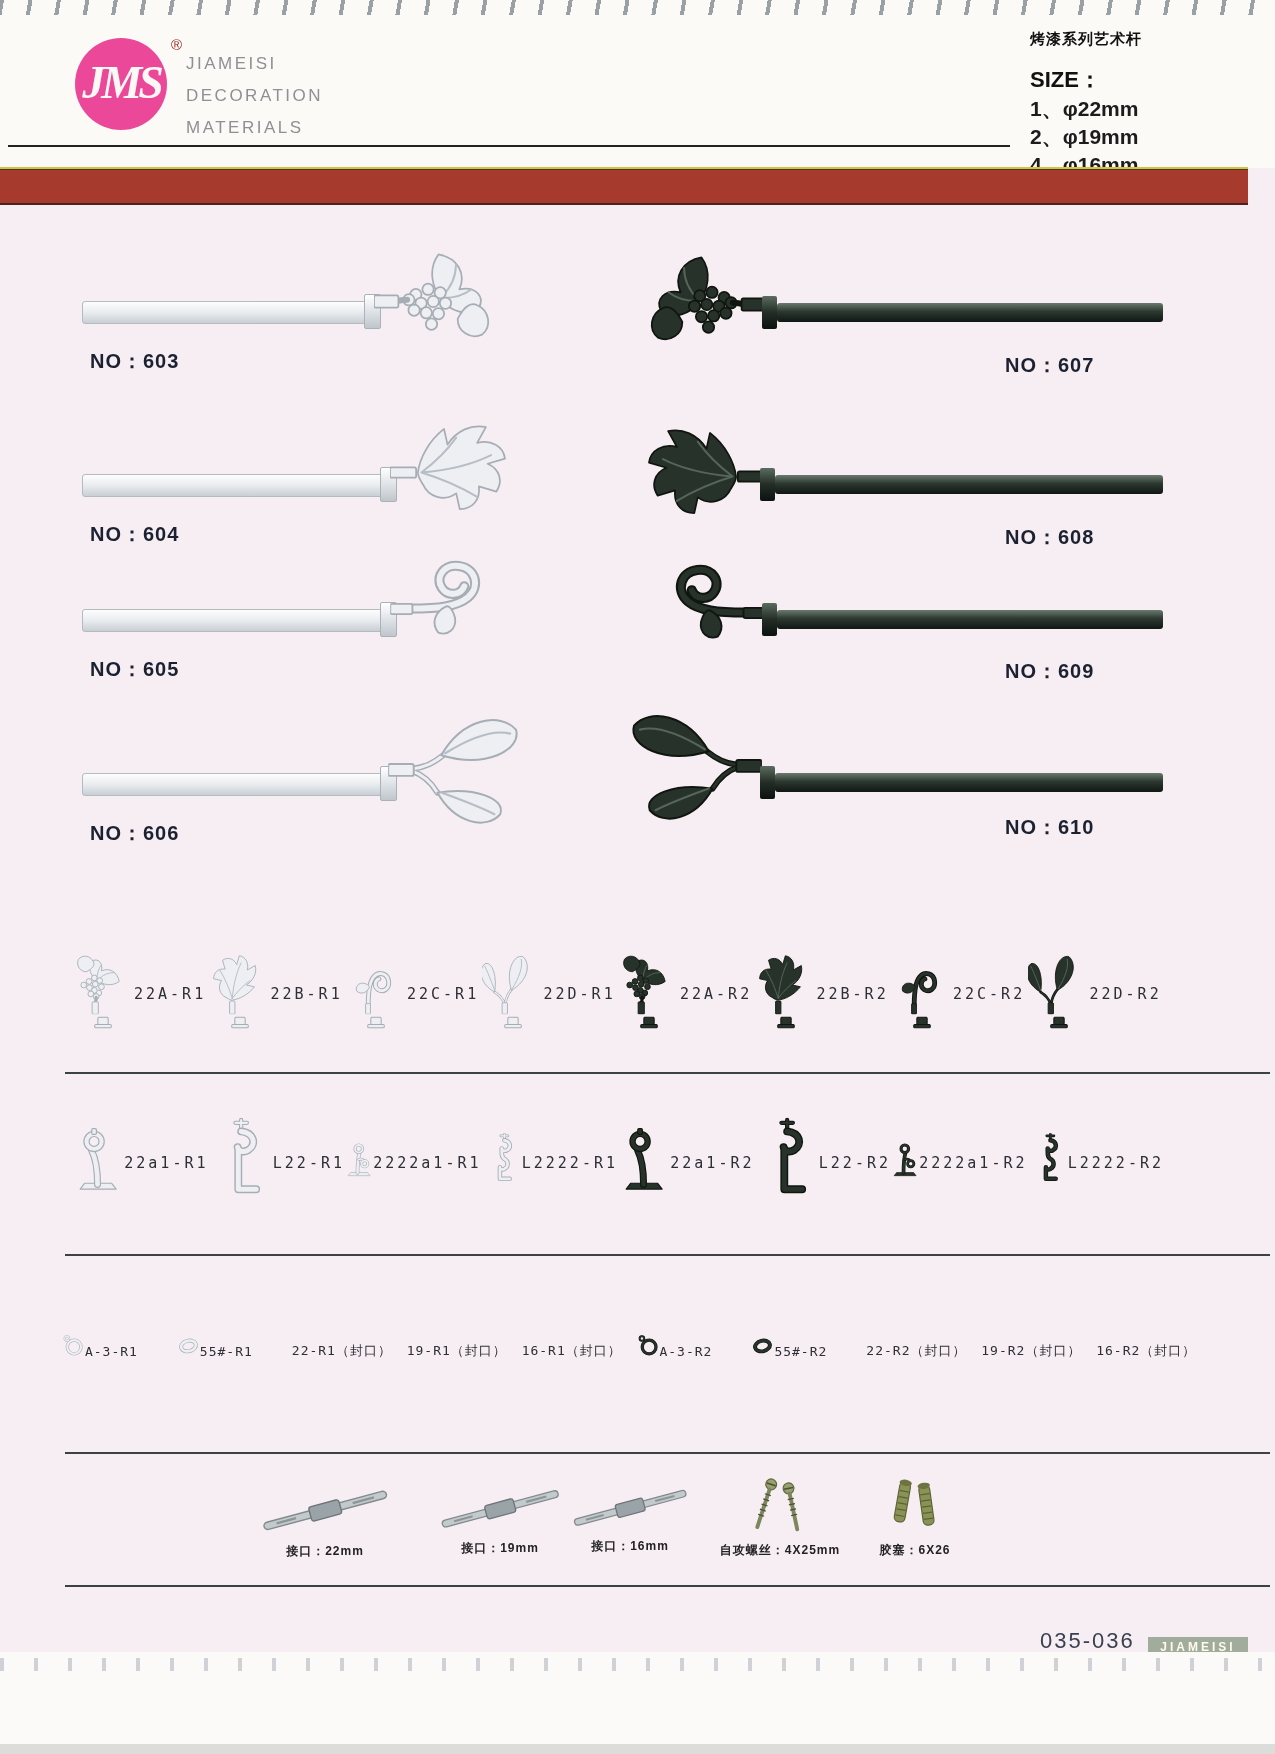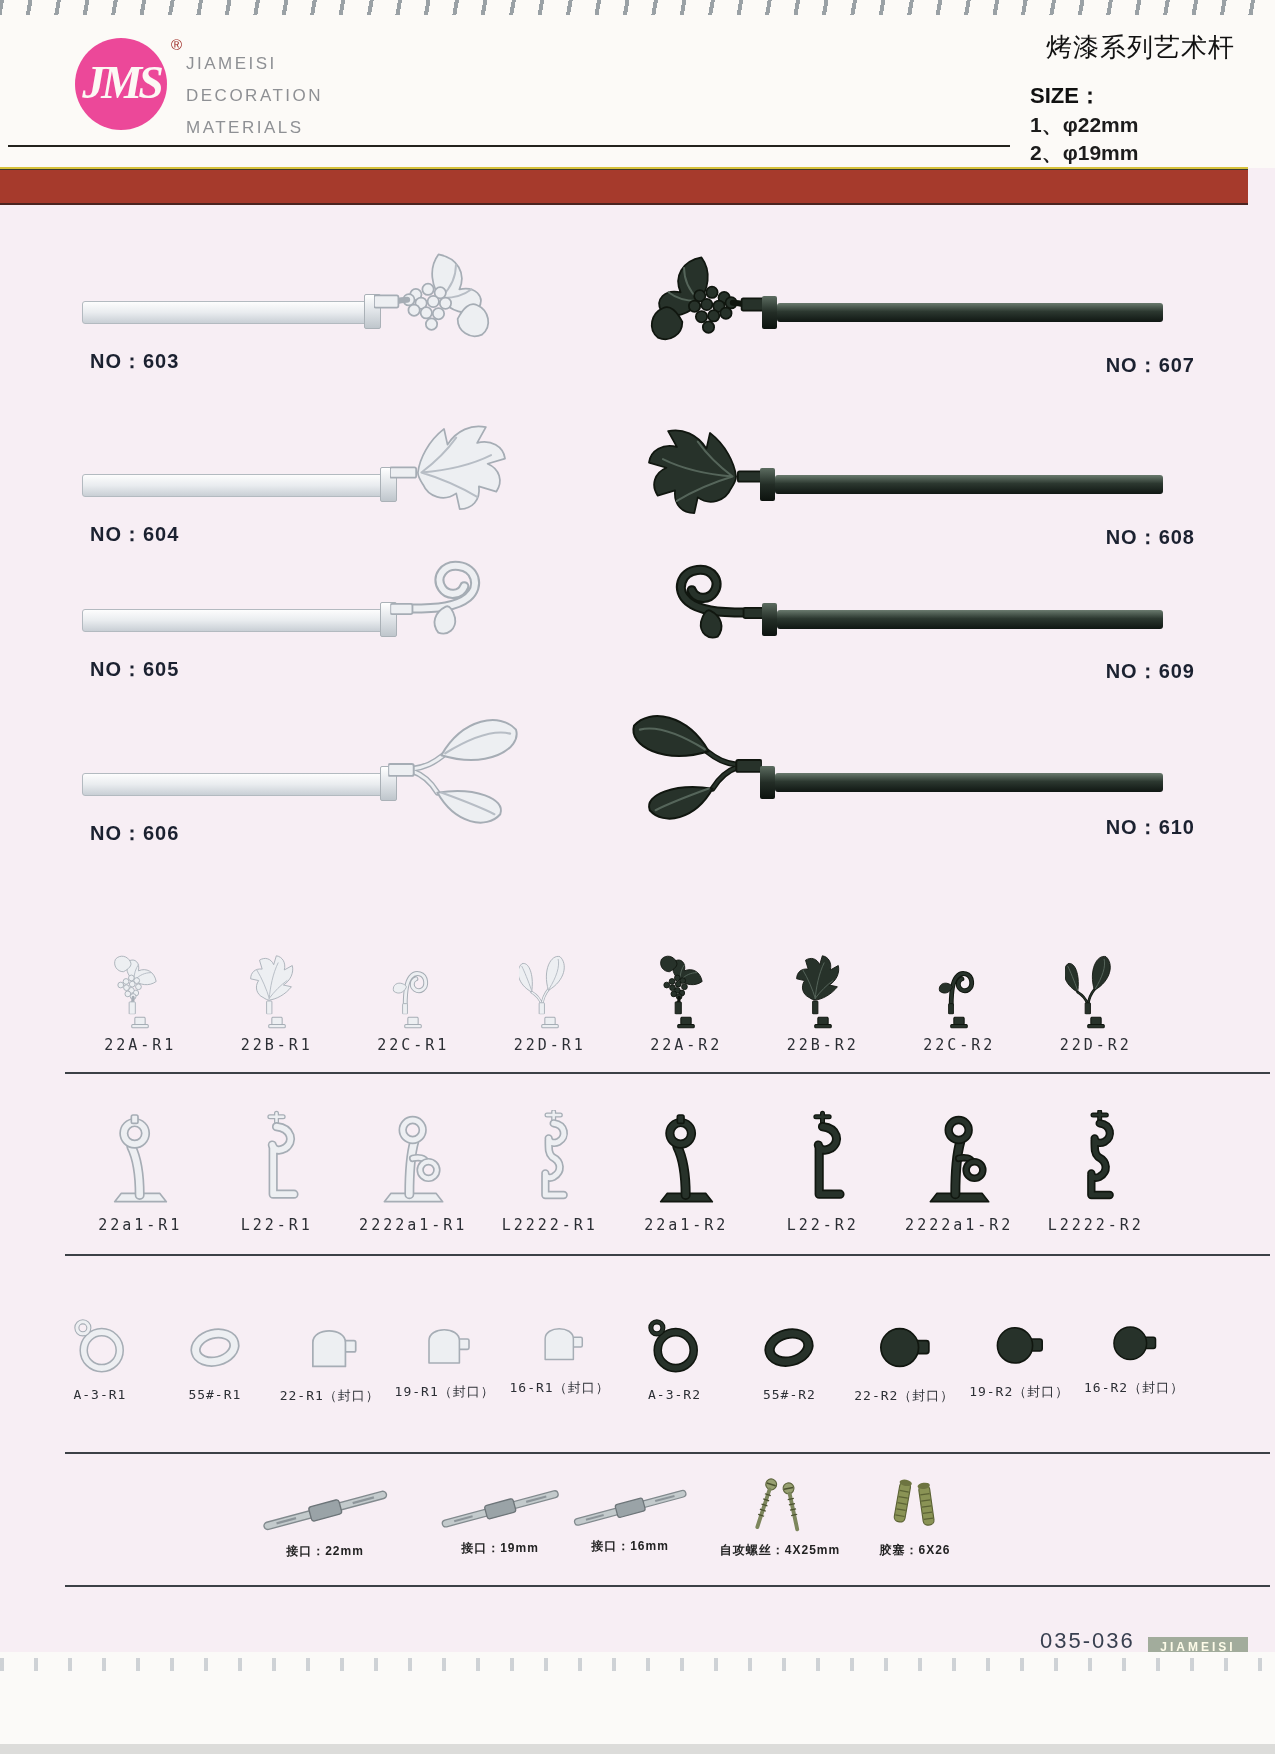--- a/index.html
+++ b/index.html
@@ -15,53 +15,53 @@
 
   
   .logo{position:absolute;left:75px;top:38px;width:92px;height:92px;border-radius:50%;
         background:#ec4899;display:flex;align-items:center;justify-content:center;}
   .logo-mono{font-family:"Liberation Serif",serif;font-style:italic;font-weight:bold;
         font-size:46px;color:#fcf8f4;letter-spacing:-4px;transform:translateY(-2px);}
   .reg-mark{position:absolute;left:171px;top:36px;font-size:15px;color:#9e2b25;}
   .company{position:absolute;left:186px;top:48px;color:#8e9094;font-size:17px;
         letter-spacing:2.5px;line-height:32px;}
   .series-block{position:absolute;left:1030px;top:30px;color:#111;}
-  .series-title{font-size:26px;font-weight:normal;letter-spacing:1px;margin-left:16px;}
+  .series-title{font-size:15px;font-weight:bold;letter-spacing:1px;}
   .size-label{font-size:22px;font-weight:bold;margin-top:16px;}
   .size-item{font-size:21px;font-weight:bold;line-height:28px;color:#1c1c1c;}
   .head-rule{position:absolute;left:8px;top:145px;width:1002px;height:2px;background:#23221d;}
   .gold-line{position:absolute;left:0;top:167px;width:1248px;height:2px;background:#d7c23a;}
   .red-band{position:absolute;left:0;top:169px;width:1248px;height:33px;background:#a63a2c;
         border-top:1px solid #3c3a32;border-bottom:2px solid #4a2420;}
 
   
   .rod{position:absolute;border-radius:3px;}
   .rod.white-m{height:21px;background:linear-gradient(#fdfdfd,#e9ecef 50%,#c9cfd5);border:1px solid #b3bac0;}
   .rod.dark-m{height:19px;background:linear-gradient(#6a7a6e,#2c3830 45%,#101713);}
   .collar{position:absolute;width:15px;height:33px;border-radius:2px;}
   .collar.white-m{background:linear-gradient(#ffffff,#dfe3e7 50%,#bfc6cc);border:1px solid #aab1b7;}
   .collar.dark-m{background:linear-gradient(#5c6c60,#232d26 50%,#0c120e);}
   .finial{position:absolute;}
   .no-label{position:absolute;font-size:20px;font-weight:bold;color:#1b2130;letter-spacing:1px;}
-  .no-label.right{width:190px;text-align:right;}
+  .no-label.right{width:190px;text-align:left;}
 
   
   .wh{color:#edeff2;--sk:#a6adb5;--vn:#b7bdc5;}
   .dk{color:#27322a;--sk:#10160f;--vn:#55655a;}
   .o{stroke:var(--sk);fill:none;stroke-linecap:round;stroke-linejoin:round;}
   .i{stroke:currentColor;fill:none;stroke-linecap:round;stroke-linejoin:round;}
   .f{fill:currentColor;stroke:var(--sk);stroke-width:2;stroke-linejoin:round;}
   .v{stroke:var(--vn);fill:none;stroke-width:2.2;stroke-linecap:round;}
 
   
   .comp-row{position:absolute;display:flex;}
   .row-finials{left:72px;top:952px;width:1092px;}
   .row-brackets{left:72px;top:1110px;width:1092px;}
   .row-rings{left:62px;top:1315px;width:1110px;gap:39px;}
-  .comp{flex:1 1 0;display:flex;flex-direction:column;align-items:center;min-width:0;text-align:center;}
+  .comp{flex:1 1 0;display:flex;align-items:center;min-width:0;text-align:center;}
   .comp-label{margin-top:6px;font-family:"DejaVu Sans Mono",monospace;font-size:15px;
         letter-spacing:3px;color:#2c2f35;white-space:nowrap;}
   .row-rings .comp-label{font-size:13px;letter-spacing:1px;margin-top:12px;}
   .rule{position:absolute;left:65px;width:1205px;height:2px;background:#3c4146;}
 
   
   .hw-item{position:absolute;text-align:center;}
   .hw-label{margin-top:2px;font-size:12px;font-weight:bold;color:#222;letter-spacing:1px;white-space:nowrap;}
 
   

